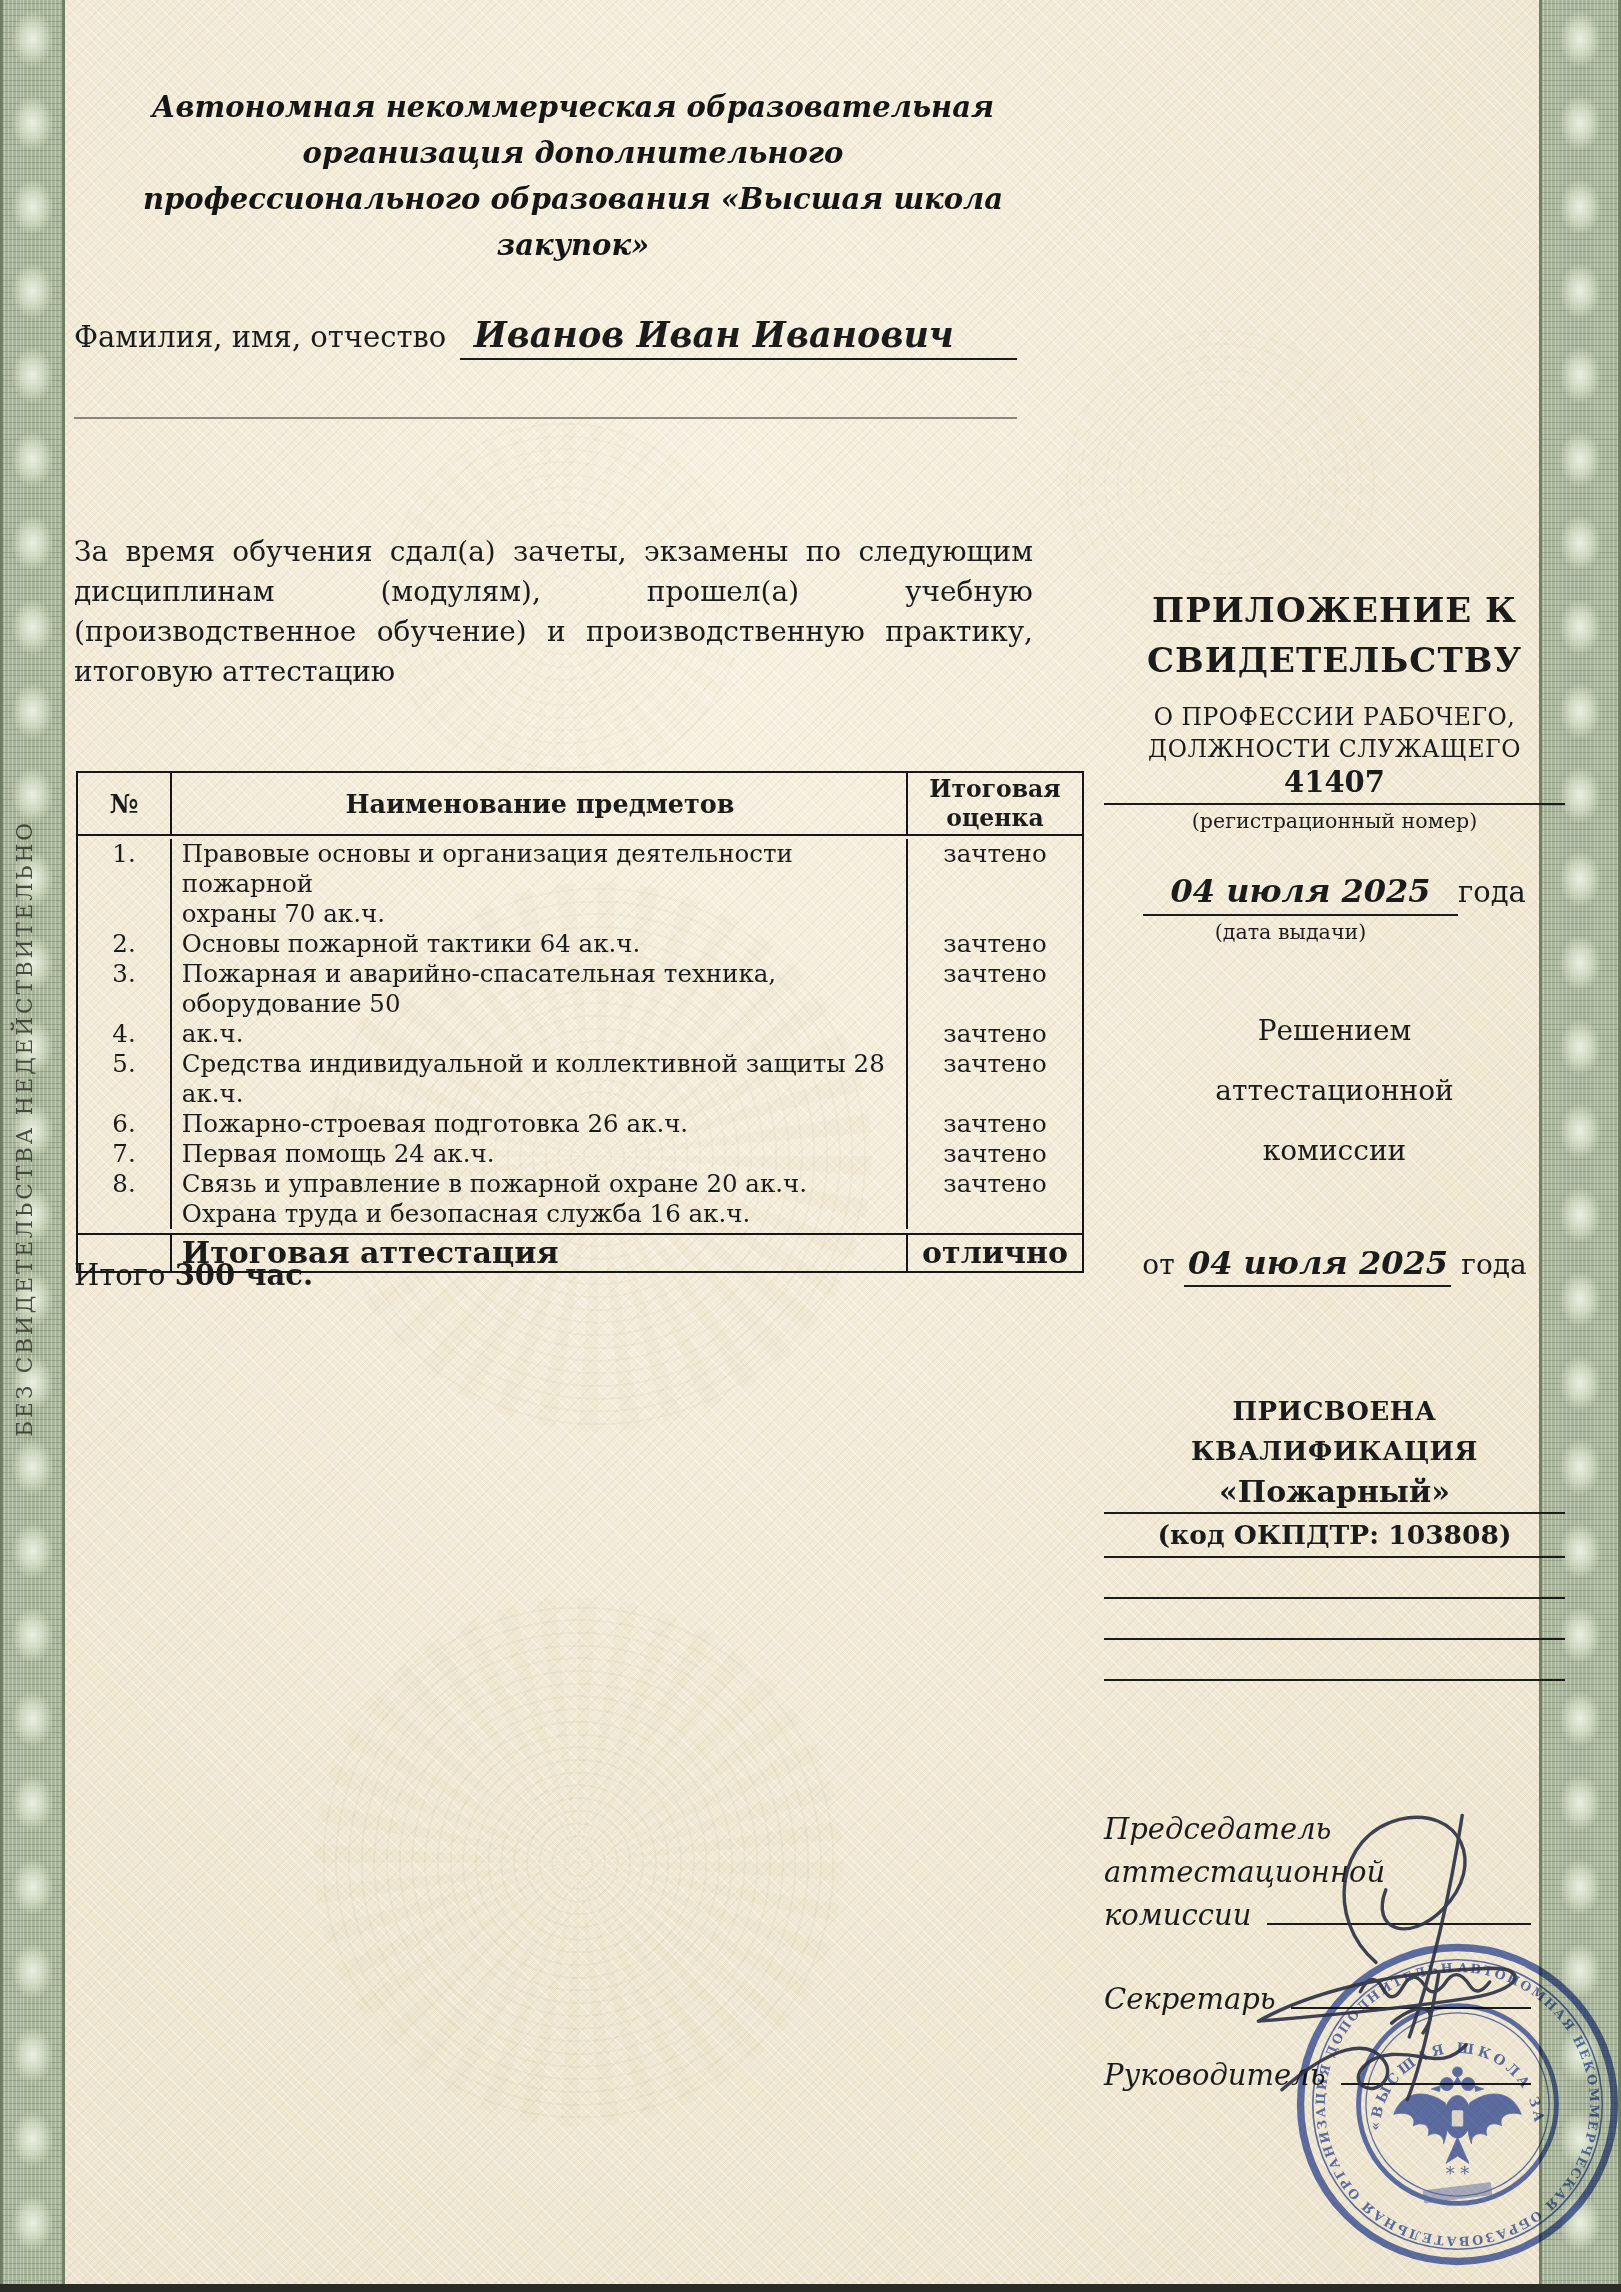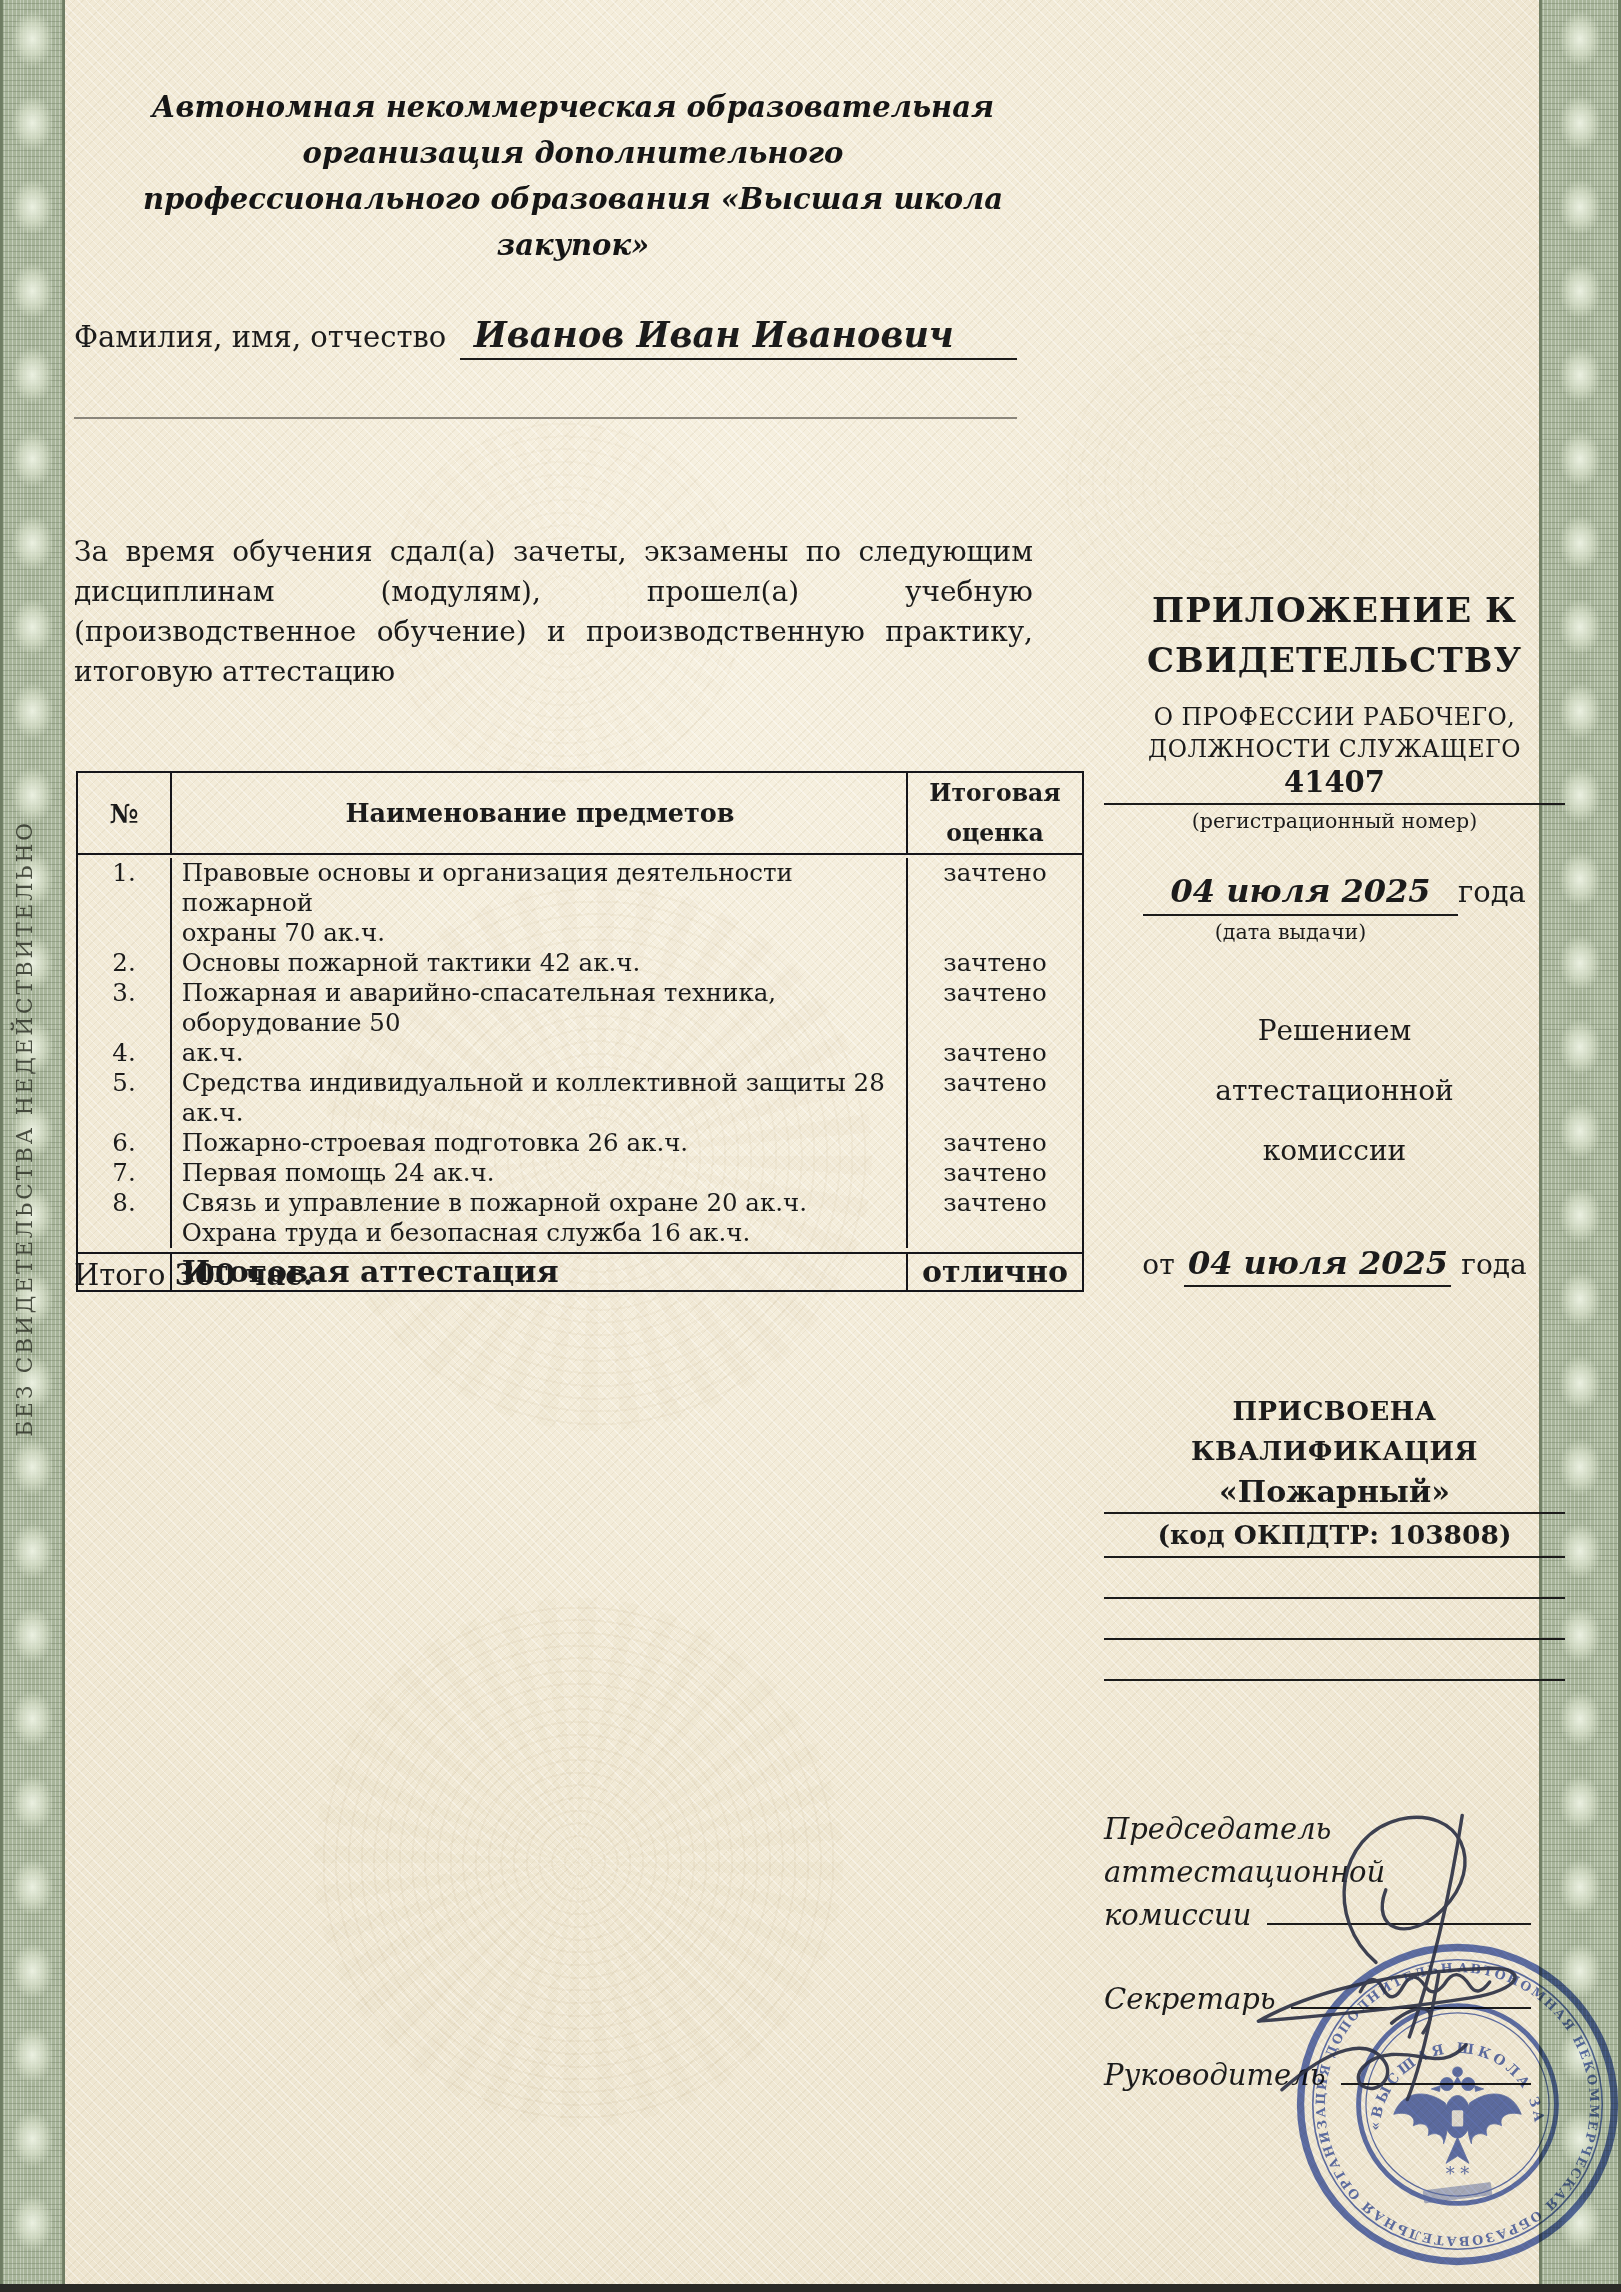--- a/index.html
+++ b/index.html
@@ -46,21 +46,21 @@
   .intro{position:absolute;top:532px;left:74px;width:959px;z-index:3;font-size:28px;line-height:40px;}
   .intro-line{text-align:justify;text-align-last:justify;}
   .intro-line:last-child{text-align-last:left;}
   
   .subjects-table{position:absolute;top:771px;left:76px;width:1008px;z-index:3;border:2.9px solid #15151a;box-sizing:border-box;}
   .t-head,.t-line,.t-final{display:grid;grid-template-columns:92px 1fr 174px;}
   .t-head{border-bottom:2px solid #15151a;min-height:61px;font-weight:bold;}
   .t-head .c-num,.t-head .c-subj,.t-head .c-grade{display:flex;align-items:center;justify-content:center;}
   .t-head .c-num{font-size:26.5px;}
   .t-head .c-subj{font-size:25.5px;}
-  .t-head .c-grade{font-size:23.5px;line-height:40px;text-align:center;}
+  .t-head .c-grade{font-size:23.5px;line-height:29px;text-align:center;}
   .c-subj{border-left:2px solid #15151a;border-right:2px solid #15151a;padding-left:9.8px;padding-right:7.8px;box-sizing:border-box;}
   .c-num{text-align:center;}
   .c-grade{text-align:center;}
   .t-body{padding:2.9px 0 3.9px;}
   .t-line{line-height:30px;font-size:24.5px;}
   .t-final{border-top:2.9px solid #15151a;font-weight:bold;line-height:36px;font-size:30px;}
   
   .total-line{position:absolute;top:1258px;left:74px;z-index:3;font-size:29px;}
   .total-line b{font-weight:bold;}
   
@@ -132,21 +132,21 @@
         <div class="c-subj">Правовые основы и организация деятельности пожарной</div>
         <div class="c-grade">зачтено</div>
       </div>
       <div class="t-line">
         <div class="c-num"></div>
         <div class="c-subj">охраны 70 ак.ч.</div>
         <div class="c-grade"></div>
       </div>
       <div class="t-line">
         <div class="c-num">2.</div>
-        <div class="c-subj">Основы пожарной тактики 42 ак.ч.</div>
+        <div class="c-subj">Основы пожарной тактики 64 ак.ч.</div>
         <div class="c-grade">зачтено</div>
       </div>
       <div class="t-line">
         <div class="c-num">3.</div>
         <div class="c-subj">Пожарная и аварийно-спасательная техника, оборудование 50</div>
         <div class="c-grade">зачтено</div>
       </div>
       <div class="t-line">
         <div class="c-num">4.</div>
         <div class="c-subj">ак.ч.</div>

